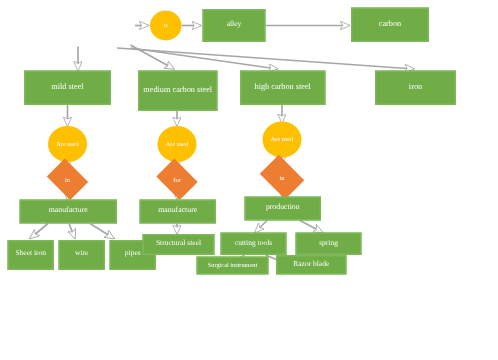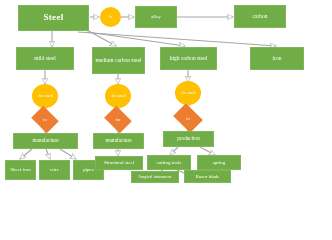--- a/index.html
+++ b/index.html
@@ -104,23 +104,20 @@
       <line x1="178" y1="147" x2="170" y2="155"></line>
 
       <line x1="200" y1="147" x2="215" y2="155"></line>
 
       <line x1="163" y1="170" x2="152" y2="177"></line>
 
       <line x1="177" y1="170" x2="194" y2="177"></line>
     </g>
   </svg>
 
-  <div class="node box title" style="left:18px;top:5px;width:71px;height:26px;font-size:9px;">
-    <span>Steel</span>
-  </div>
 
   <div class="node ellipse" style="left:100px;top:7px;width:21px;height:20px;font-size:4px;">
     <span>is</span>
   </div>
 
   <div class="node box" style="left:135px;top:6px;width:42px;height:22px;font-size:5px;">
     <span>alley</span>
   </div>
 
   <div class="node box" style="left:234px;top:5px;width:52px;height:23px;font-size:5.5px;">

